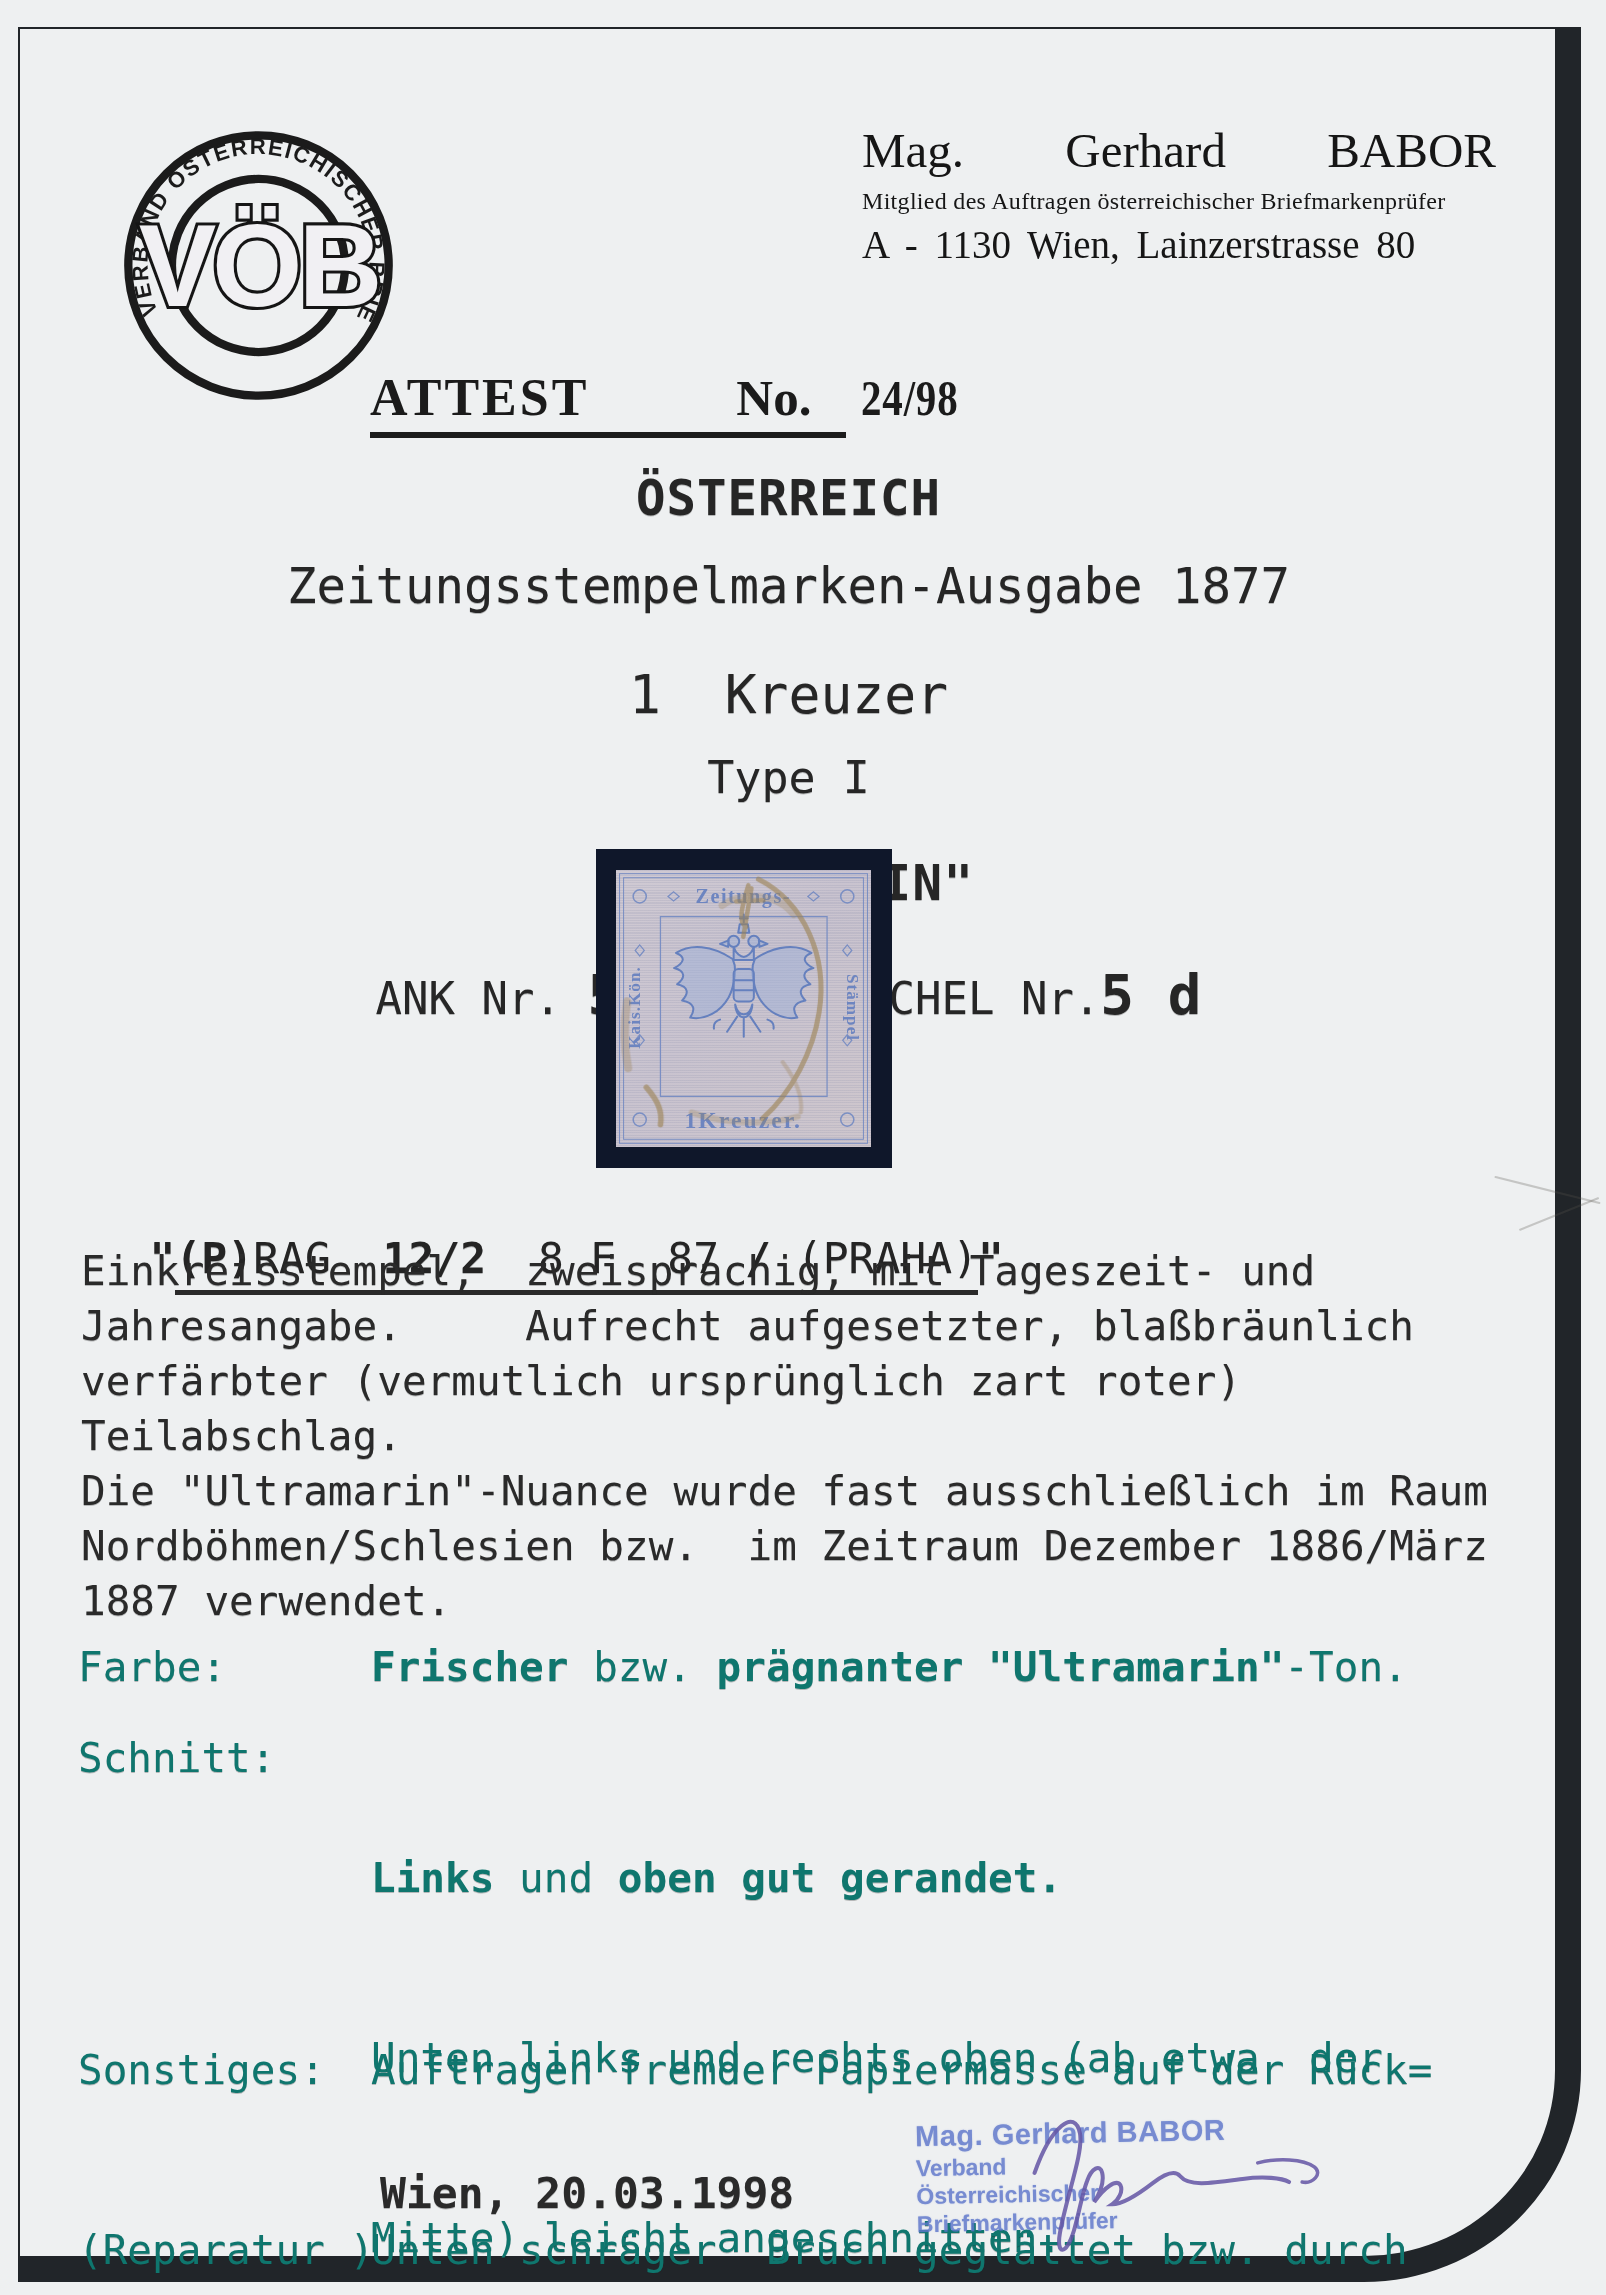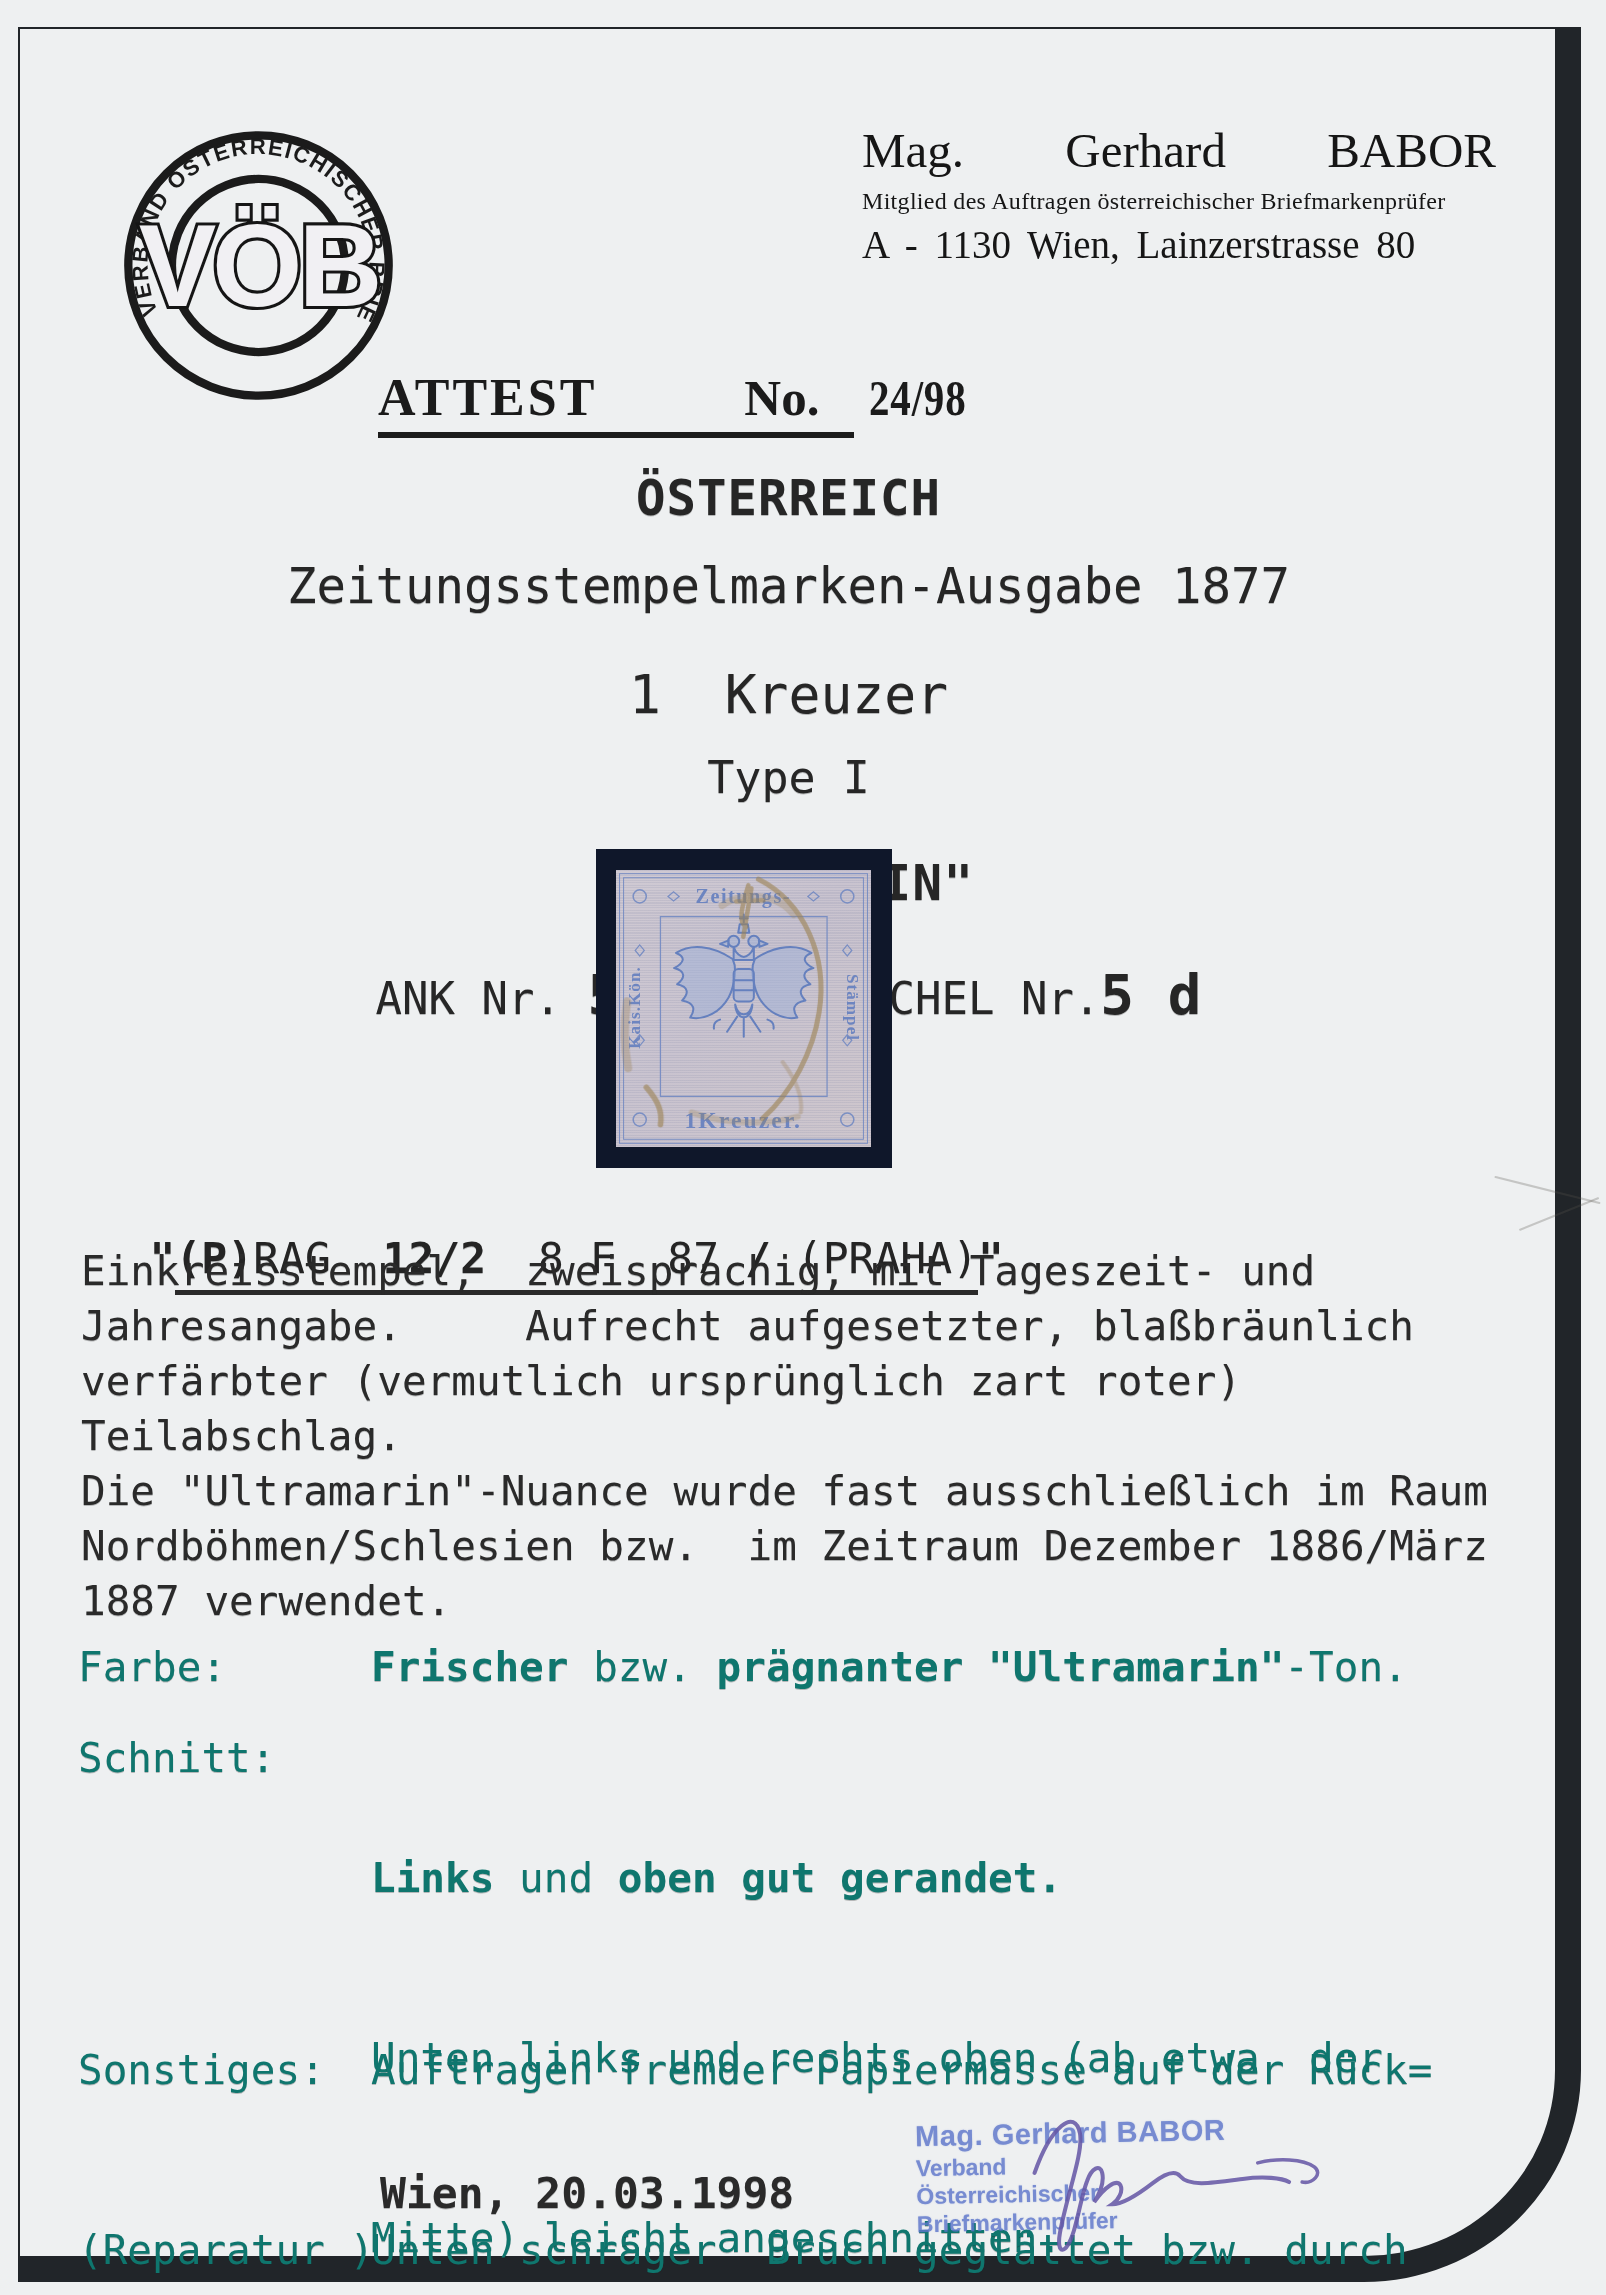--- a/index.html
+++ b/index.html
@@ -10,21 +10,21 @@
          border-style:solid;border-color:#212529;
          border-width:2.5px 26px 26px 2.5px;border-bottom-right-radius:217px 212px;}
   
   .seal{position:absolute;left:120px;top:127px;width:277px;height:277px;}
   
   .header{position:absolute;left:862px;top:125px;width:634px;font-family:"Liberation Serif",serif;color:#161616;}
   .name-row{display:flex;justify-content:space-between;font-size:49px;line-height:1.05;margin-bottom:12px;}
   .member{font-size:24px;line-height:1.1;margin-bottom:10px;letter-spacing:0.3px;white-space:nowrap;}
   .address{font-size:39px;line-height:1.05;word-spacing:7px;white-space:nowrap;}
   
-  .attest{position:absolute;left:378px;top:368px;font-family:"Liberation Serif",serif;
+  .attest{position:absolute;left:370px;top:368px;font-family:"Liberation Serif",serif;
           font-weight:bold;color:#1b1b1b;white-space:nowrap;}
   .attest-main{display:inline-block;border-bottom:6.6px solid #1c1c1c;padding:0 35px 5px 0;}
   .attest-word{font-size:52px;letter-spacing:3px;}
   .attest-no{font-size:51px;margin-left:147px;}
   .attest-num{display:inline-block;font-size:50px;margin-left:15px;transform:scaleX(.82);transform-origin:left bottom;letter-spacing:1px;}
   
   .tw{text-shadow:0 1px 0 rgba(35,35,35,.28);}
   .title-block{position:absolute;left:81px;top:452px;width:1415px;text-align:center;white-space:pre;color:#262626;}
   .t-country{font-size:49px;font-weight:bold;letter-spacing:1px;}
   .t-issue{font-size:49px;margin-top:13px;}

